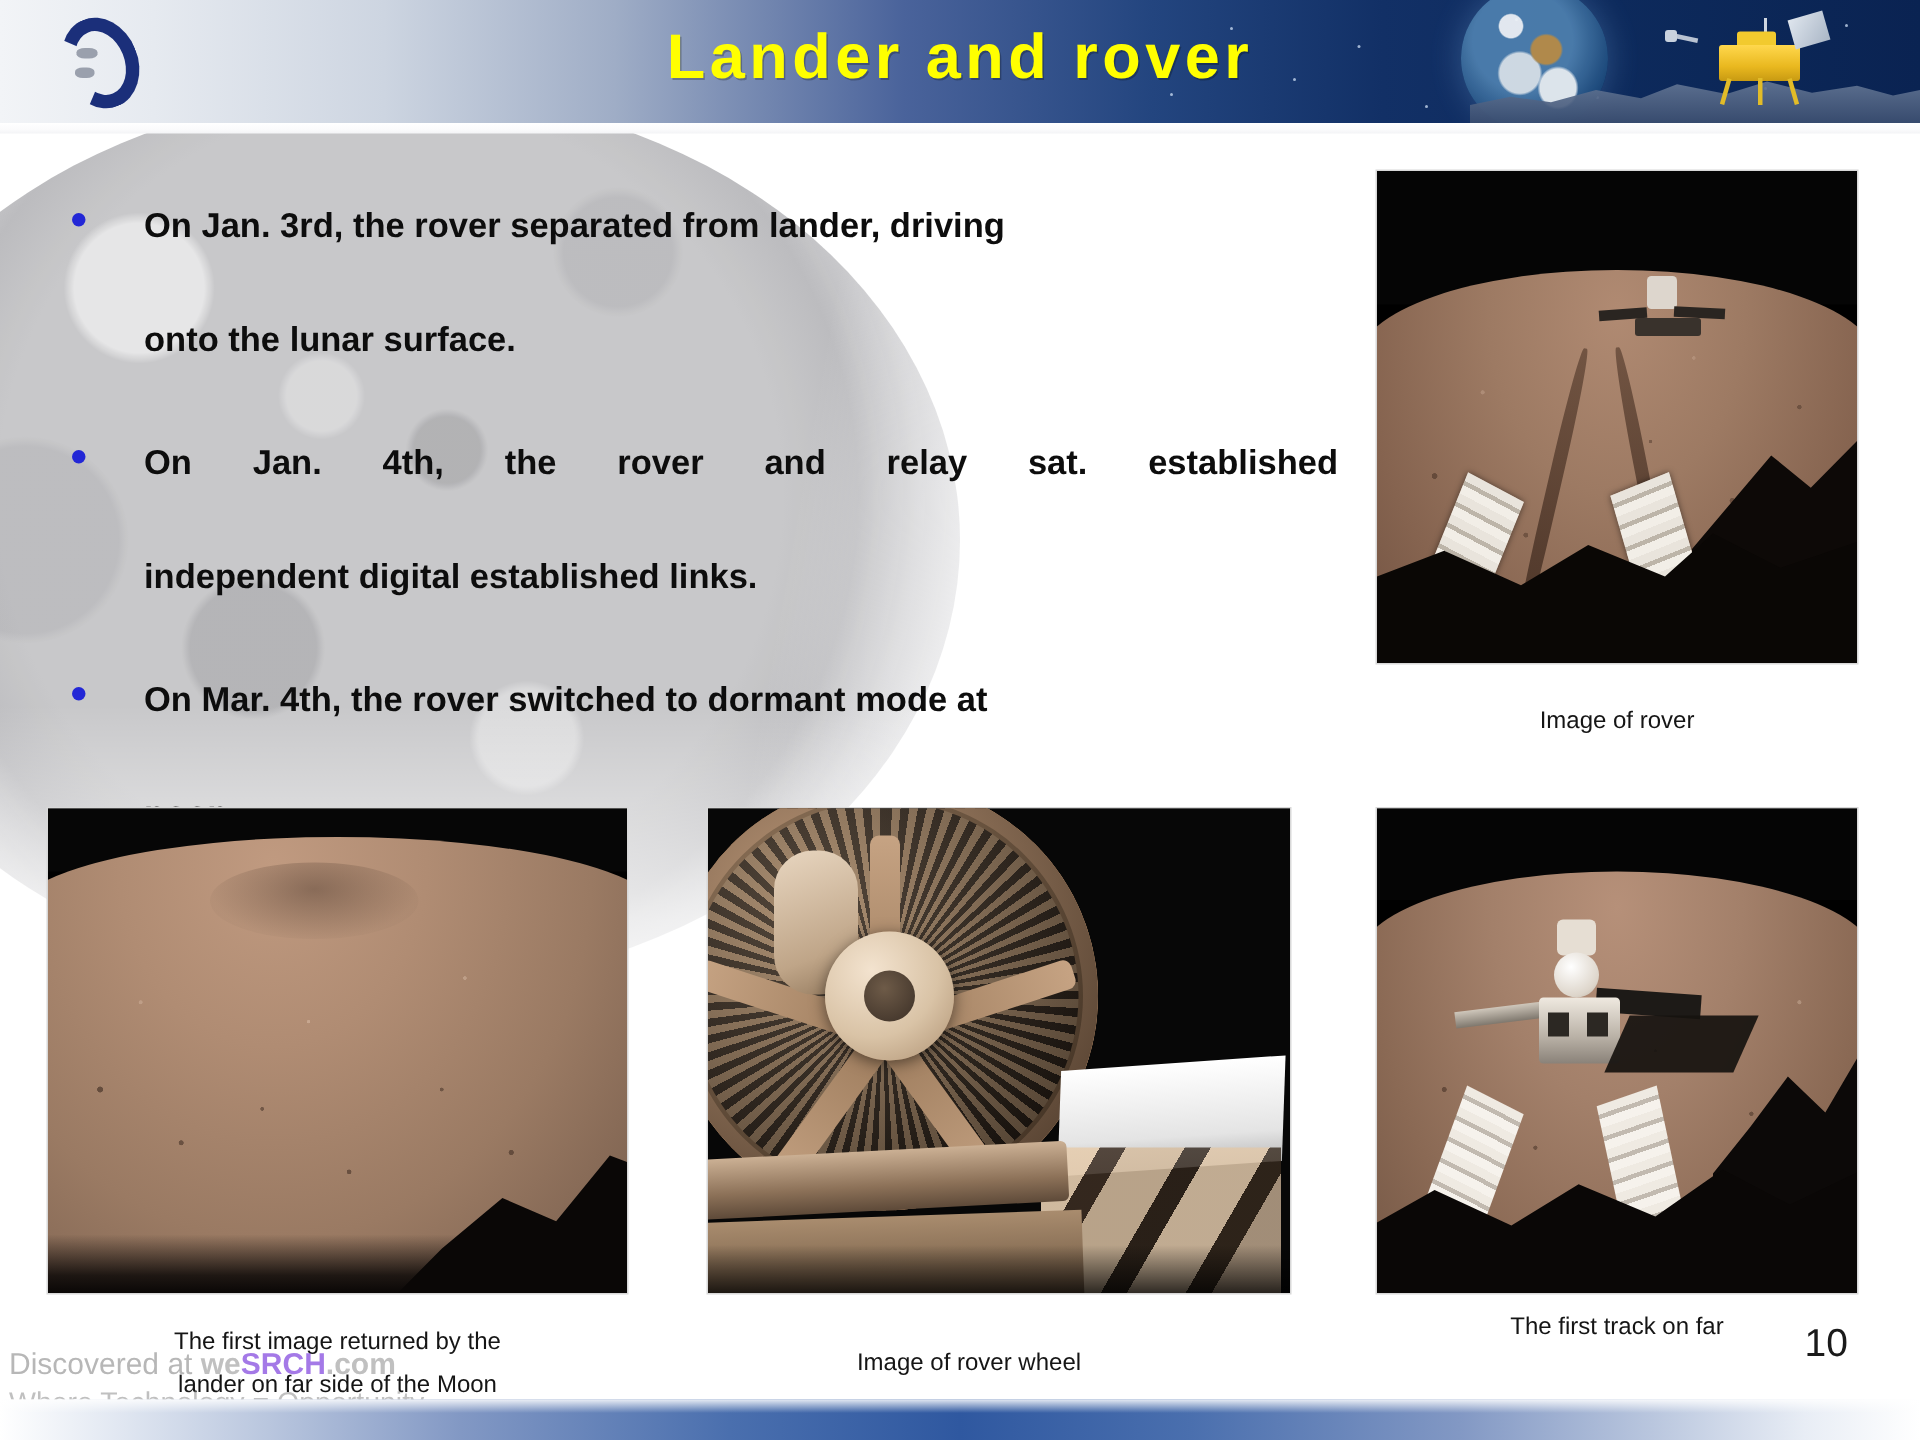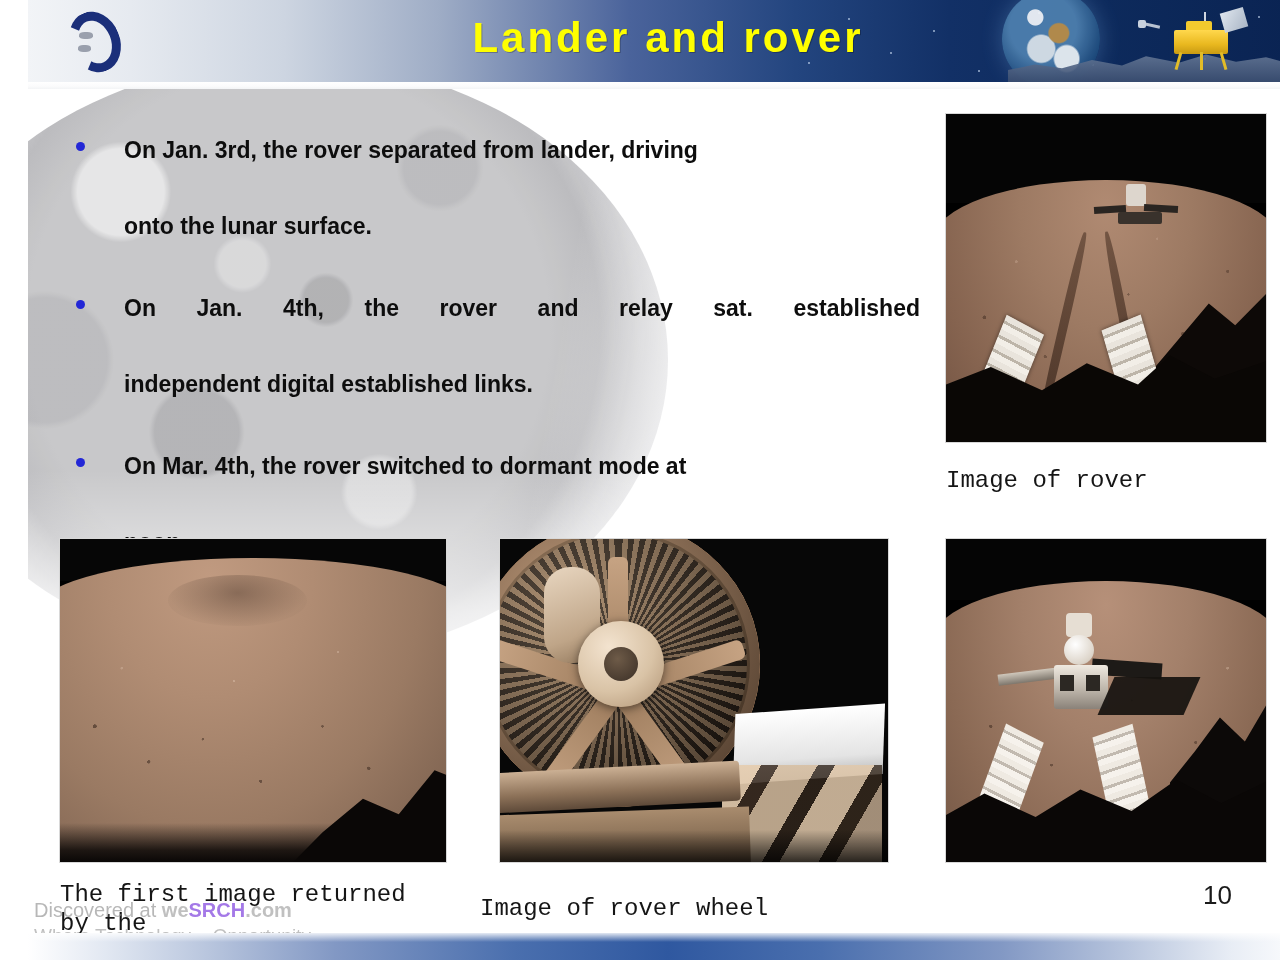--- a/index.html
+++ b/index.html
@@ -15,21 +15,20 @@
     font-family: "Liberation Sans", sans-serif;
     position: relative;
   }
 
   
   .slide {
     position: absolute;
     inset: 0;
     background: #ffffff;
     overflow: hidden;
-    margin-left: 28px;
   }
 
   
   .moon-bg {
     position: absolute;
     left: -120px;
     top: 60px;
     width: 760px;
     height: 600px;
     border-radius: 50%;
@@ -232,23 +231,24 @@
   
   .photo {
     position: absolute;
     overflow: hidden;
     background: #000;
   }
   .photo-border { box-shadow: 0 0 0 1px #d8d8d8; }
 
   .caption {
     position: absolute;
-    font-size: 24px;
+    text-align: center;
+    font-size: 16px;
     color: #151515;
-    font-family: Liberation Mono, monospace;
+    font-family: Liberation Sans, sans-serif;
     line-height: 29px;
   }
 
   
   #photo-rover { left: 918px; top: 114px; width: 320px; height: 328px; }
   #photo-rover .sky {
     position: absolute; left: 0; top: 0; width: 100%; height: 27%;
     background: #050505;
   }
   #photo-rover .ground {
@@ -669,20 +669,21 @@
       <div class="win1"></div>
       <div class="win2"></div>
       <div class="shade"></div>
     </div>
     <div class="ramp-l"></div>
     <div class="ramp-r"></div>
     <div class="shadow-right"></div>
     <div class="shadow-fore"></div>
   </div>
   <div class="caption" style="left:918px; top:870px; width:320px;">
+    <div>The first track on far</div>
   </div>
 
   <div class="watermark">
     <div class="l1"><span>Discovered at </span><span class="brand-we">we</span><span class="brand-srch">SRCH</span><span class="brand-com">.com</span></div>
     <div class="l2">Where Technology = Opportunity</div>
   </div>
 
   <div class="page-number">10</div>
 
   <div class="footer-bar">

